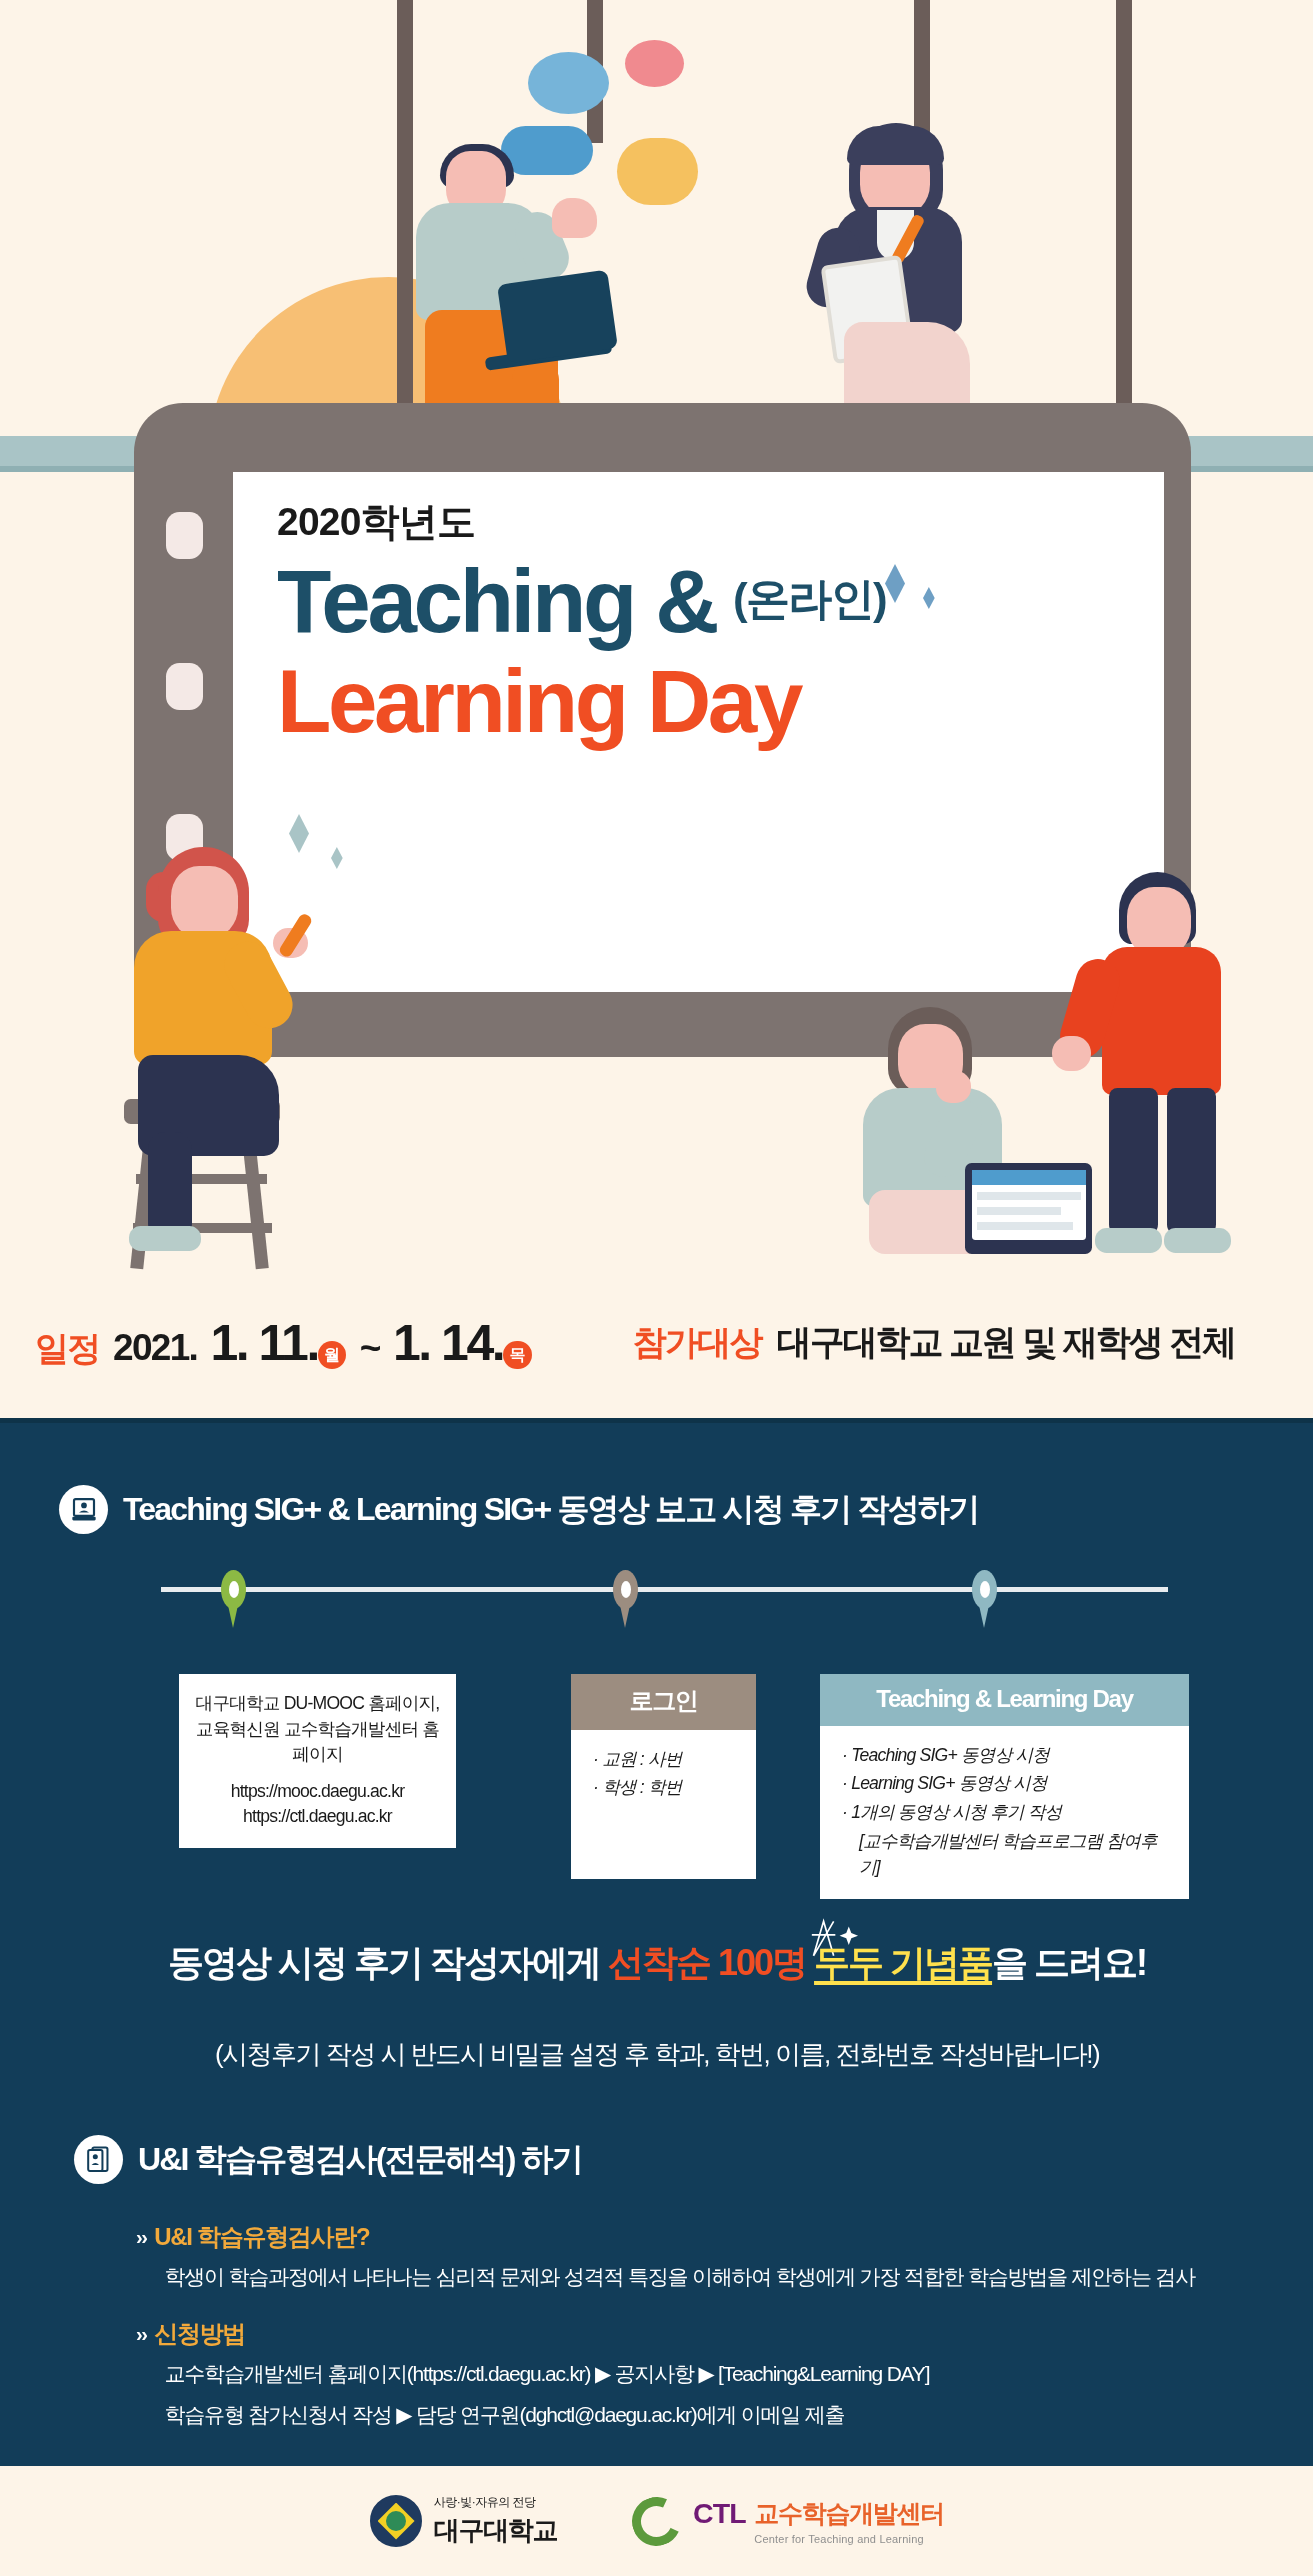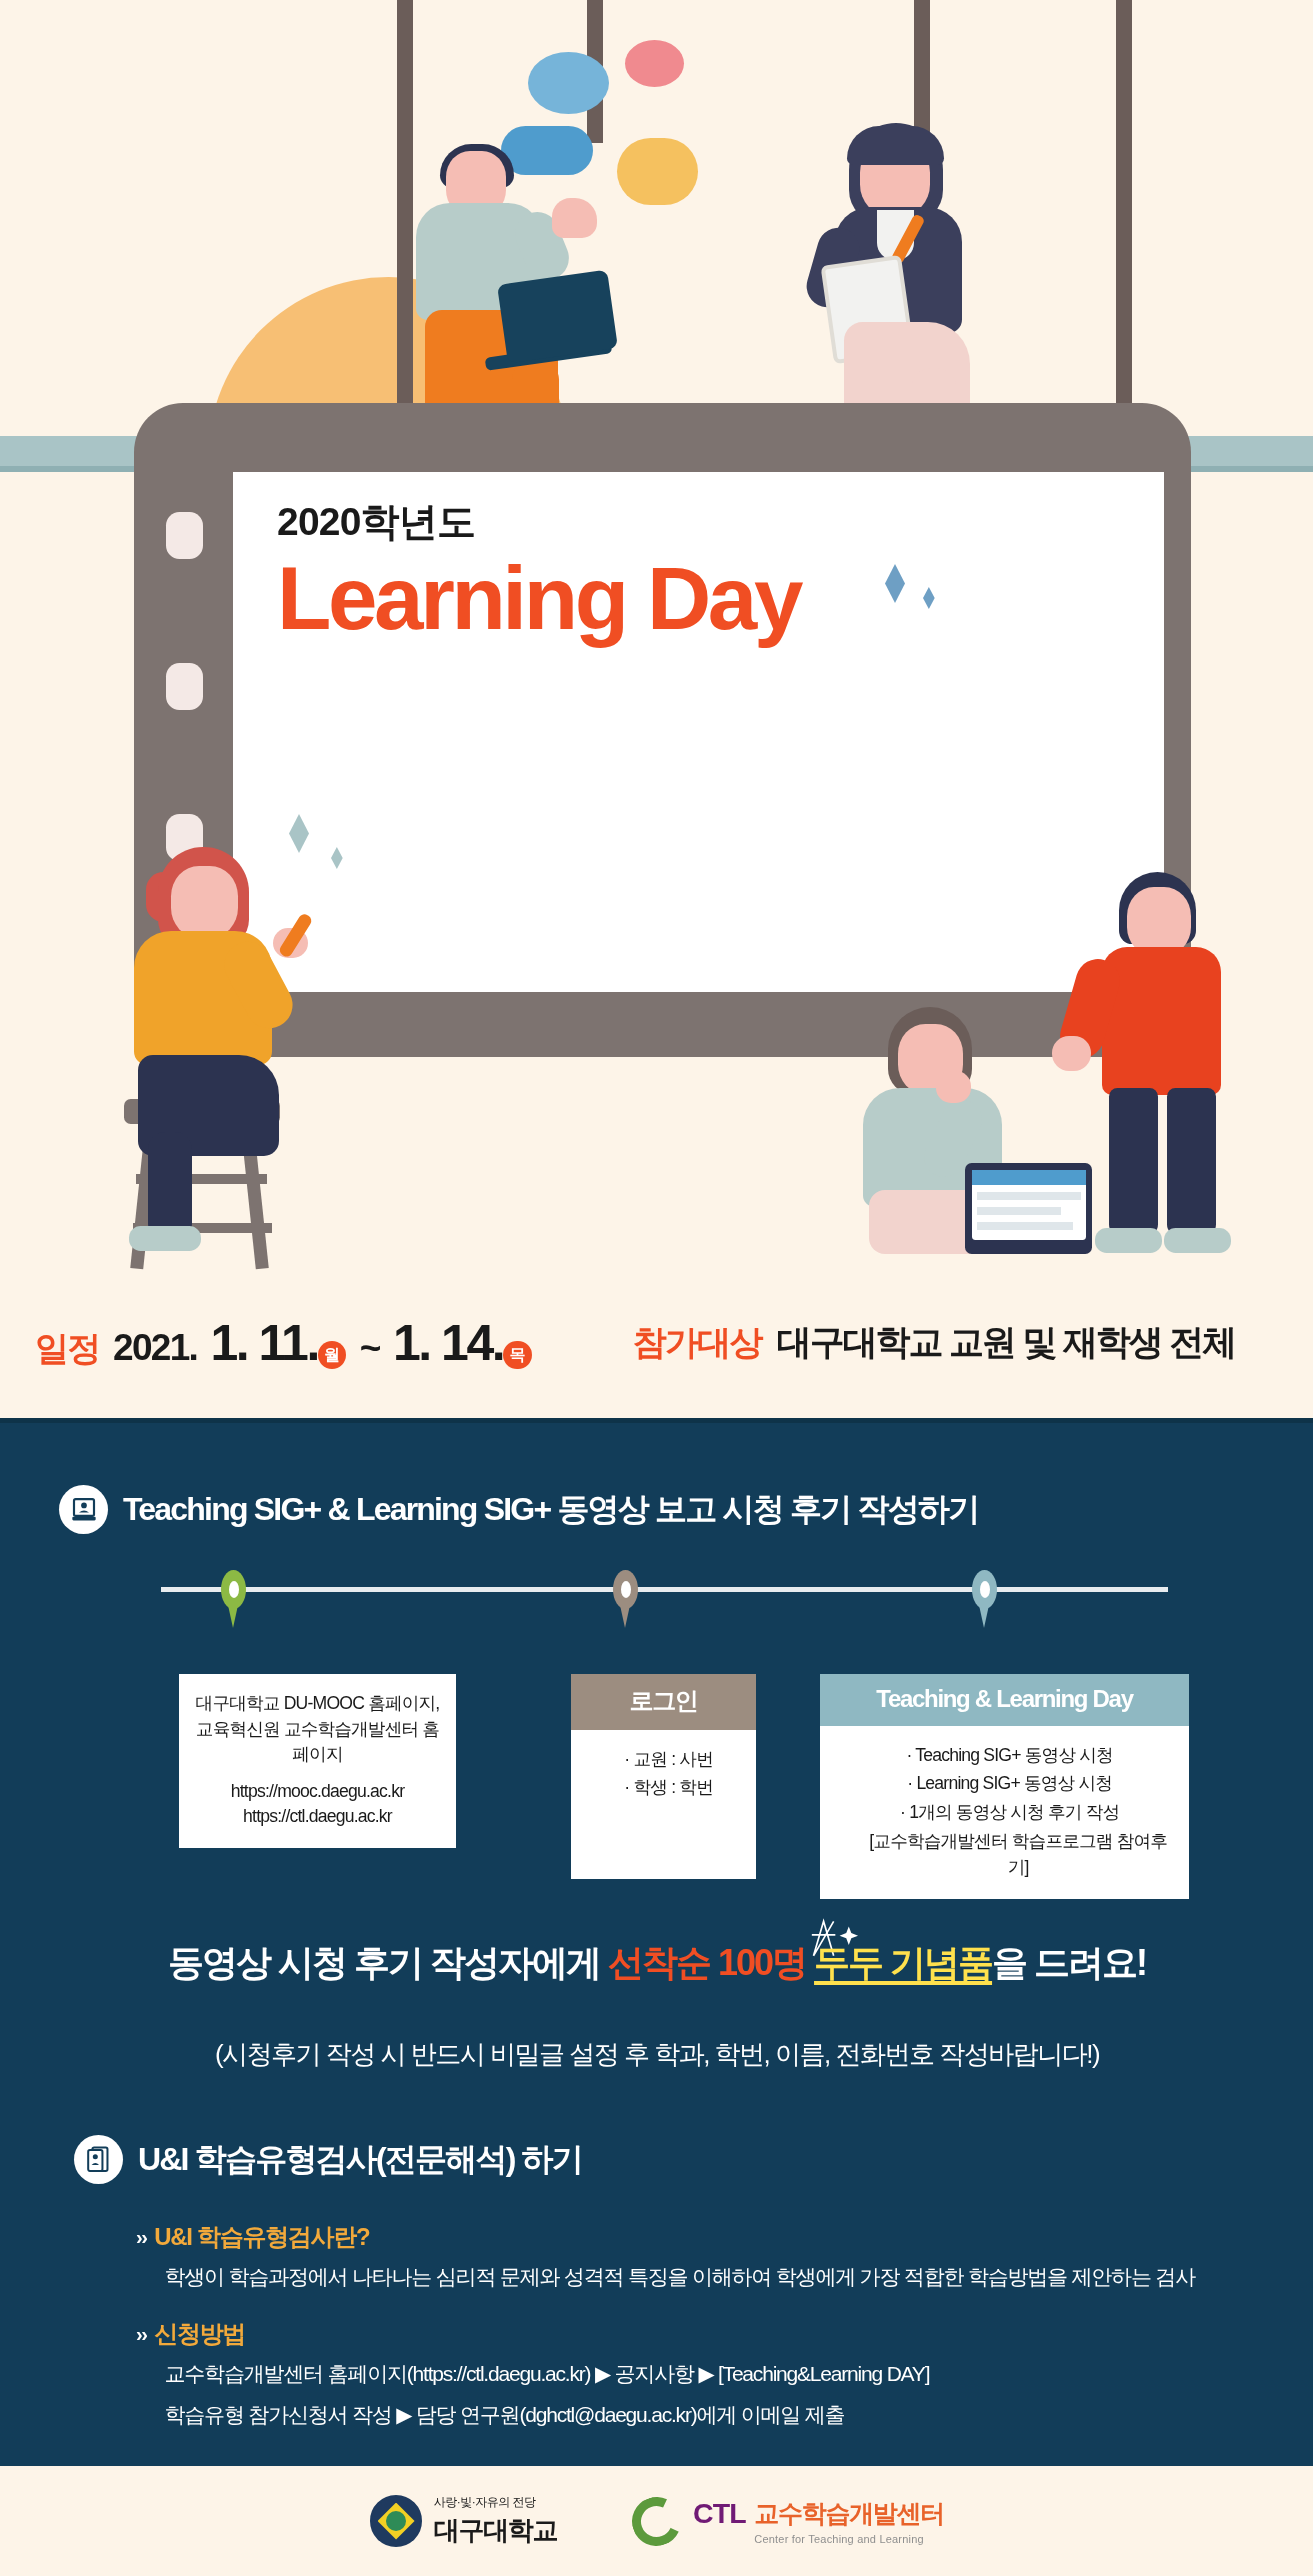--- a/index.html
+++ b/index.html
@@ -245,21 +245,21 @@
   .cards { position: absolute; left: 0; top: 1674px; width: 1314px; }
   .card { position: absolute; background: #ffffff; }
   .card-head {
     text-align: center; color: #ffffff; font-weight: 700;
     font-size: 24px; letter-spacing: -1.3px; padding: 11px 0 12.6px;
   }
   .card-body {
     padding: 17px 11.7px 18.5px; text-align: center;
     color: #1a1a1a; font-size: 17.6px; line-height: 1.45; letter-spacing: -0.8px;
   }
-  .card-body.left { text-align: center; padding-left: 22px; }
+  .card-body.left { text-align: left; padding-left: 22px; font-style: italic; }
   #card1 { left: 179px; width: 277px; }
   #card1 .card-head { background: #8cb944; }
   #card2 { left: 571px; width: 185px; }
   #card2 .card-head { background: #9c8d80; }
   #card3 { left: 820px; width: 369px; }
   #card3 .card-head { background: #8fb8c2; }
   .card-url { margin-top: 11.7px; font-size: 17.6px; line-height: 1.4;}
   .bullet-line { margin-bottom: 3.4px; }
   .card-sub { padding-left: 17px; }
 
@@ -384,20 +384,23 @@
     </div>
   <div class="spark" style="left:289px; top:814px;">
       <div class="diamond"></div>
     </div>
   <div class="spark" style="left:331px; top:847px;">
       <div class="diamond sm"></div>
     </div>
 
   <div class="title-block">
     <div class="t-year">2020학년도</div>
+    <div class="t-main1">
+      <span>Teaching &amp;</span><span class="t-online">(온라인)</span>
+    </div>
     <div class="t-main2">Learning Day</div>
   </div>
 
   <div class="person" id="pC">
     <div class="sh stool-seat"></div>
     <div class="sh stool-l1"></div>
       <div class="sh stool-l2"></div>
     <div class="sh stool-b1"></div>
       <div class="sh stool-b2"></div>
     <div class="sh bun"></div>

